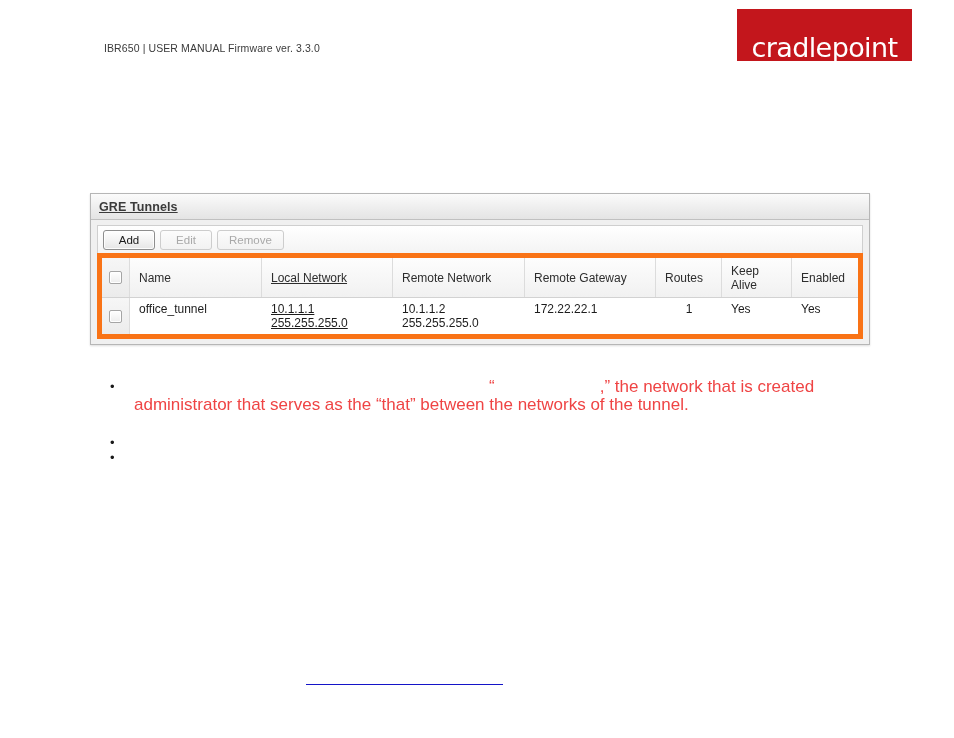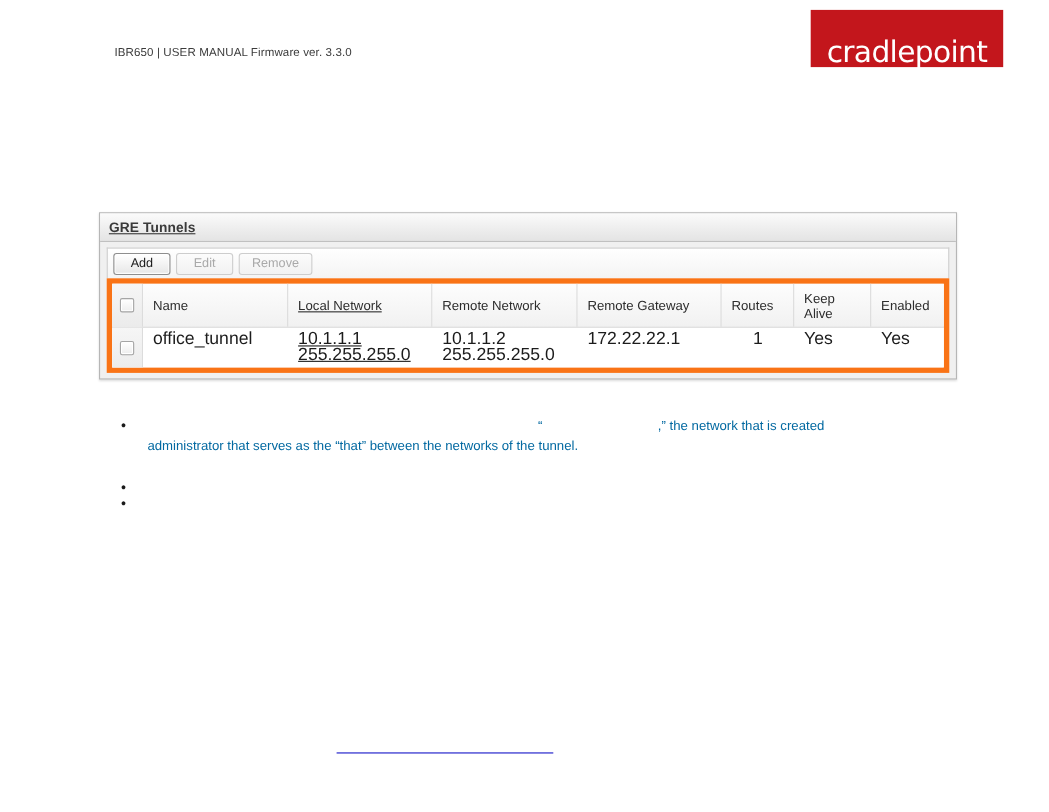--- a/index.html
+++ b/index.html
@@ -156,21 +156,21 @@
     display: flex;
     background: #ffffff;
     height: 36px;
   }
   .grid-row .dcell {
     box-sizing: border-box;
     display: flex;
     flex-direction: column;
     justify-content: flex-start;
     padding: 4px 9px 0 9px;
-    font-size: 16px;
+    font-size: 12px;
     color: #1c1c1c;
     line-height: 14px;
   }
   .grid-row .dcell.checkcol {
     padding: 0;
     align-items: center;
     justify-content: center;
     background: linear-gradient(to bottom, #f6f6f6 0%, #ececec 100%);
     border-right: 1px solid #dcdcdc;
   }
@@ -197,22 +197,22 @@
   .c-keep   { width: 70px;  flex: 0 0 70px; }
   .c-en     { width: 75px;  flex: 0 0 75px; }
 
   
   #body-copy {
     position: absolute;
     left: 104px;
     top: 378px;
     width: 760px;
     font-family: "Liberation Sans", sans-serif;
-    font-size: 12px;
-    color: #0369a1;
+    font-size: 17px;
+    color: #ef4444;
   }
   .bullet-item {
     position: relative;
     padding-left: 30px;
     line-height: 18px;
   }
   .bullet-item::before {
     content: "\2022";
     position: absolute;
     left: 6px;

